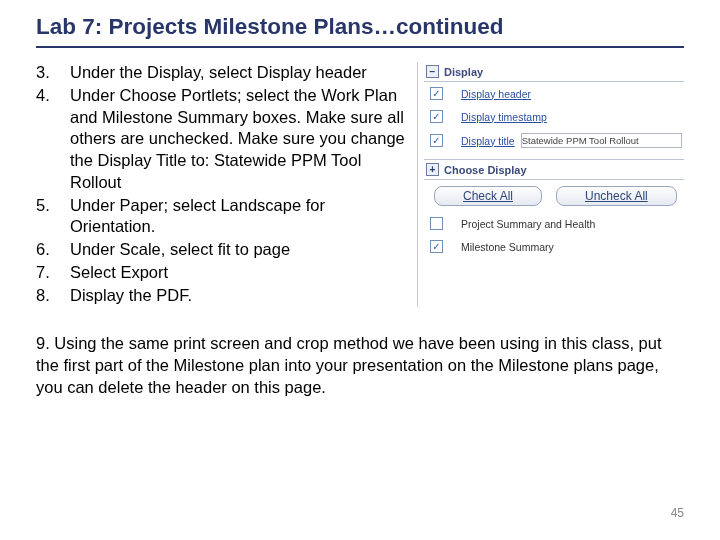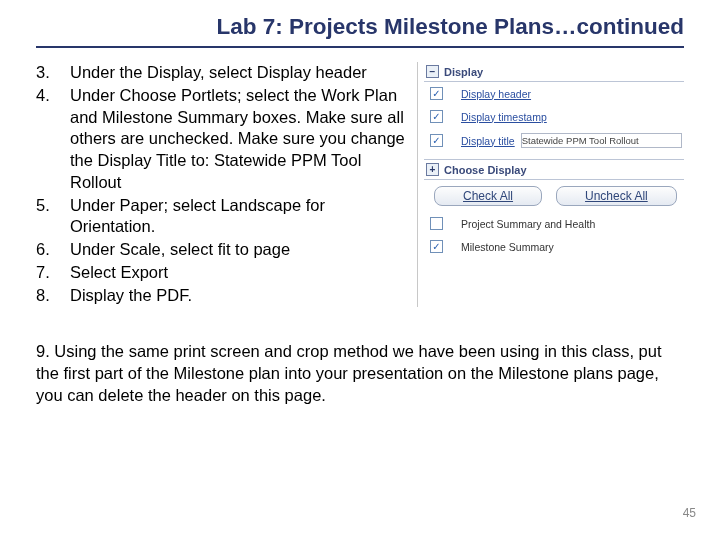--- a/index.html
+++ b/index.html
@@ -18,21 +18,21 @@
     box-sizing: border-box;
     width: 100%;
     height: 100%;
     position: relative;
   }
   h1.title {
     color: #28366a;
     font-size: 22.5px;
     font-weight: bold;
     margin: 0 0 4px 0;
-    text-align: right;
+    text-align: left;
     border-bottom: 2px solid #28366a;
     padding-bottom: 6px;
   }
   .body {
     display: flex;
     margin-top: 14px;
     gap: 8px;
   }
   .text-col {
     flex: 1 1 auto;
@@ -53,27 +53,27 @@
   }
   .inst-num {
     width: 22px;
     flex: 0 0 22px;
   }
   .inst-text {
     flex: 1;
     padding-left: 12px;
   }
   .lower-text {
-    margin-top: 34px;
+    margin-top: 26px;
     font-size: 16.5px;
     line-height: 1.32;
   }
   .page-num {
     position: absolute;
-    right: 24px;
+    right: 36px;
     bottom: 20px;
     color: #888;
     font-size: 12px;
   }
 
   
   .panel-section-header {
     display: flex;
     align-items: center;
     gap: 5px;

